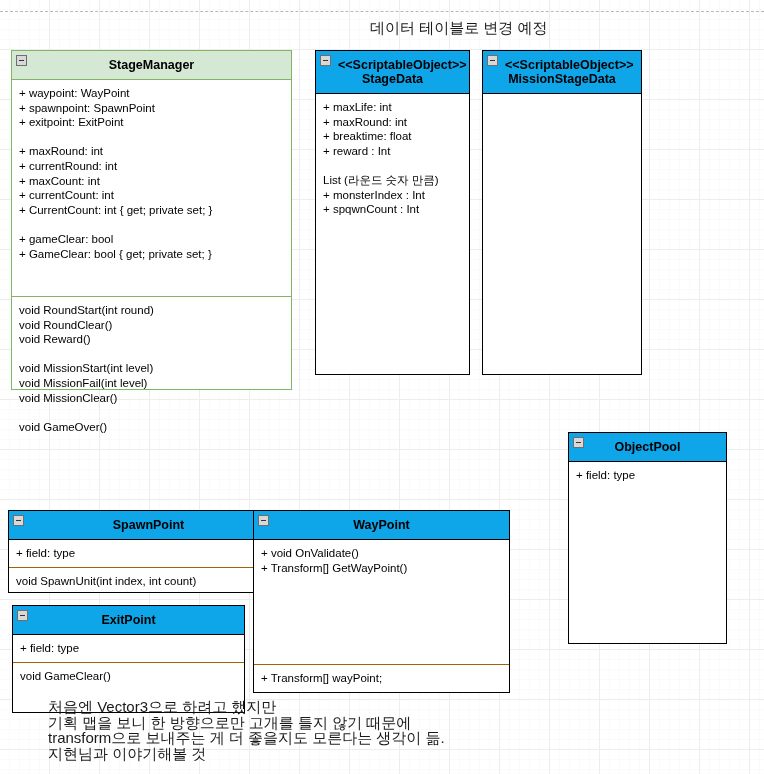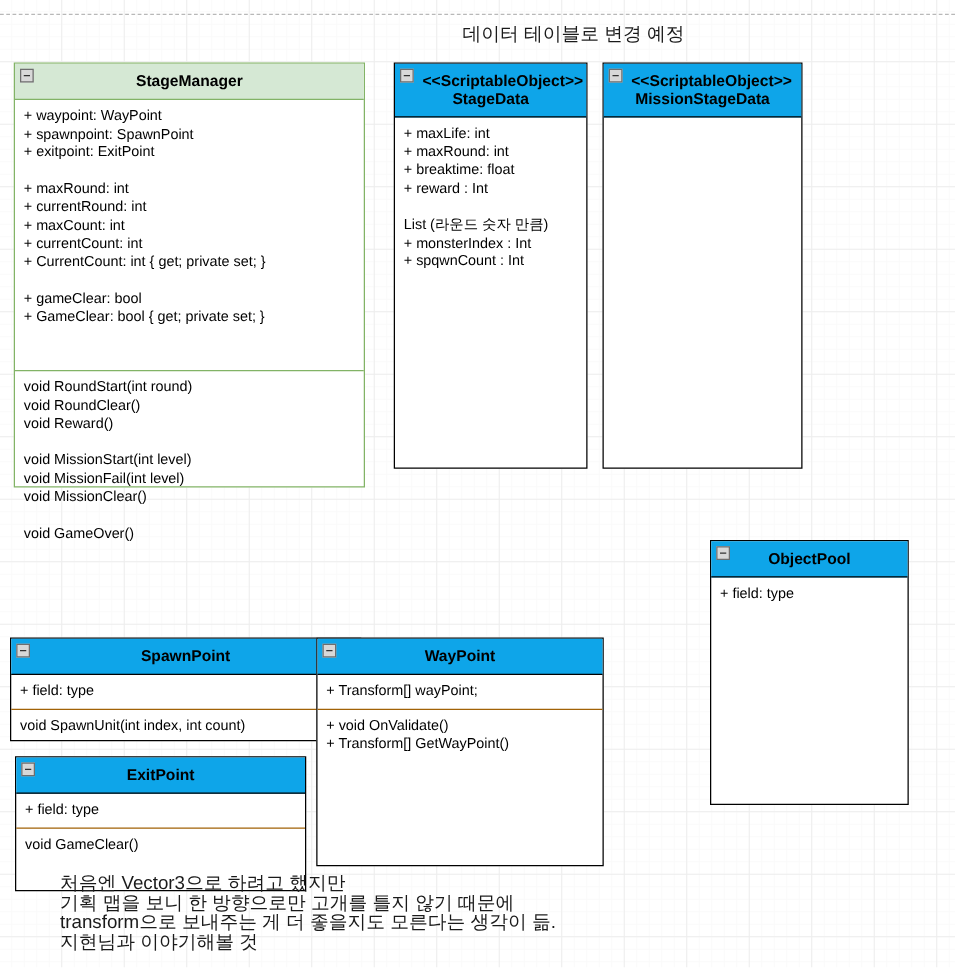--- a/index.html
+++ b/index.html
@@ -175,28 +175,28 @@
 
   <div class="uml" style="left:8px; top:510px; width:281px; height:83px;">
     <div class="uml-header">
       <span class="collapse-icon"></span>
       <span>SpawnPoint</span>
     </div>
     <div class="uml-section">+ field: type</div>
     <div class="uml-section grow">void SpawnUnit(int index, int count)</div>
   </div>
 
-  <div class="uml" style="left:253px; top:510px; width:230px; height:183px;">
+  <div class="uml" style="left:253px; top:510px; width:257px; height:183px;">
     <div class="uml-header">
       <span class="collapse-icon"></span>
       <span>WayPoint</span>
     </div>
-    <div class="uml-section">+ Transform[] wayPoint;</div>
     <div class="uml-section grow">+ void OnValidate()
 + Transform[] GetWayPoint()</div>
+    <div class="uml-section">+ Transform[] wayPoint;</div>
   </div>
 
   <div class="uml" style="left:12px; top:605px; width:233px; height:108px;">
     <div class="uml-header">
       <span class="collapse-icon"></span>
       <span>ExitPoint</span>
     </div>
     <div class="uml-section">+ field: type</div>
     <div class="uml-section grow">void GameClear()</div>
   </div>

